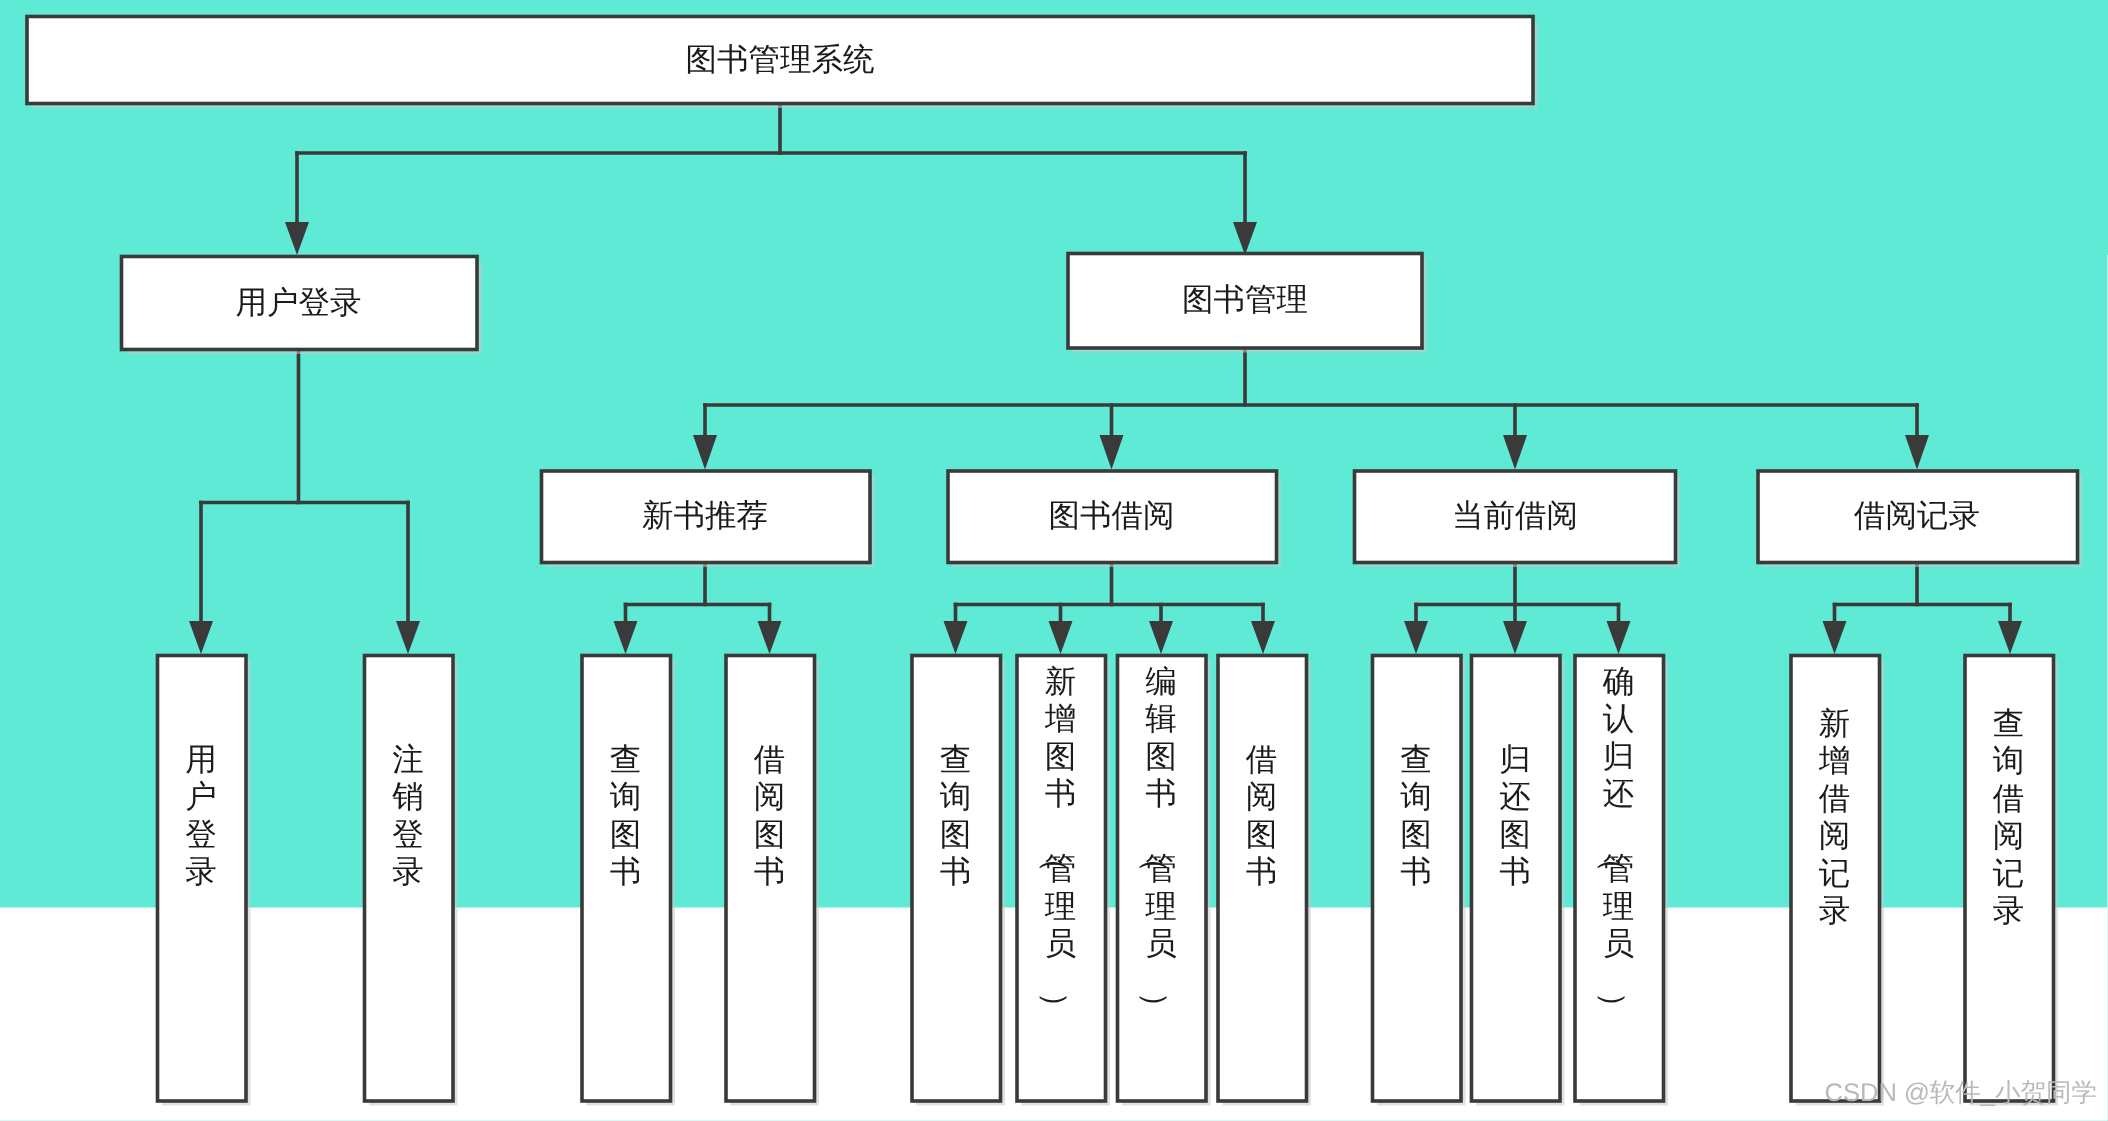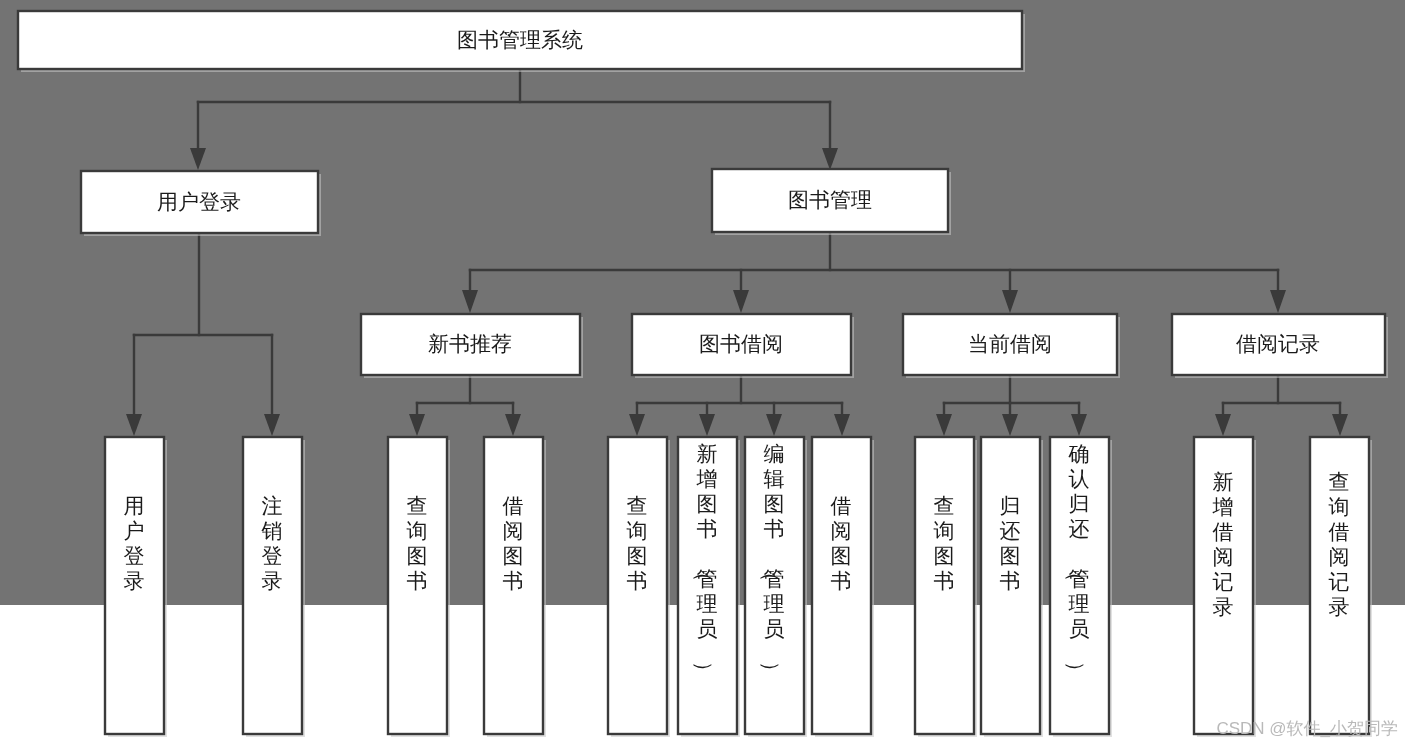--- a/index.html
+++ b/index.html
@@ -10,21 +10,21 @@
   body {
     width: 1405px;
     height: 747px;
     font-family: "Liberation Sans", "DejaVu Sans", sans-serif;
     overflow: hidden;
   }
   #diagram-root {
     position: relative;
     width: 1405px;
     height: 605px;
-    background: #737373;
+    background: #5eead4;
   }
   svg.diagram-canvas {
     position: absolute;
     top: 0;
     left: 0;
     width: 1405px;
     height: 747px;
     display: block;
   }
   .node-box {

